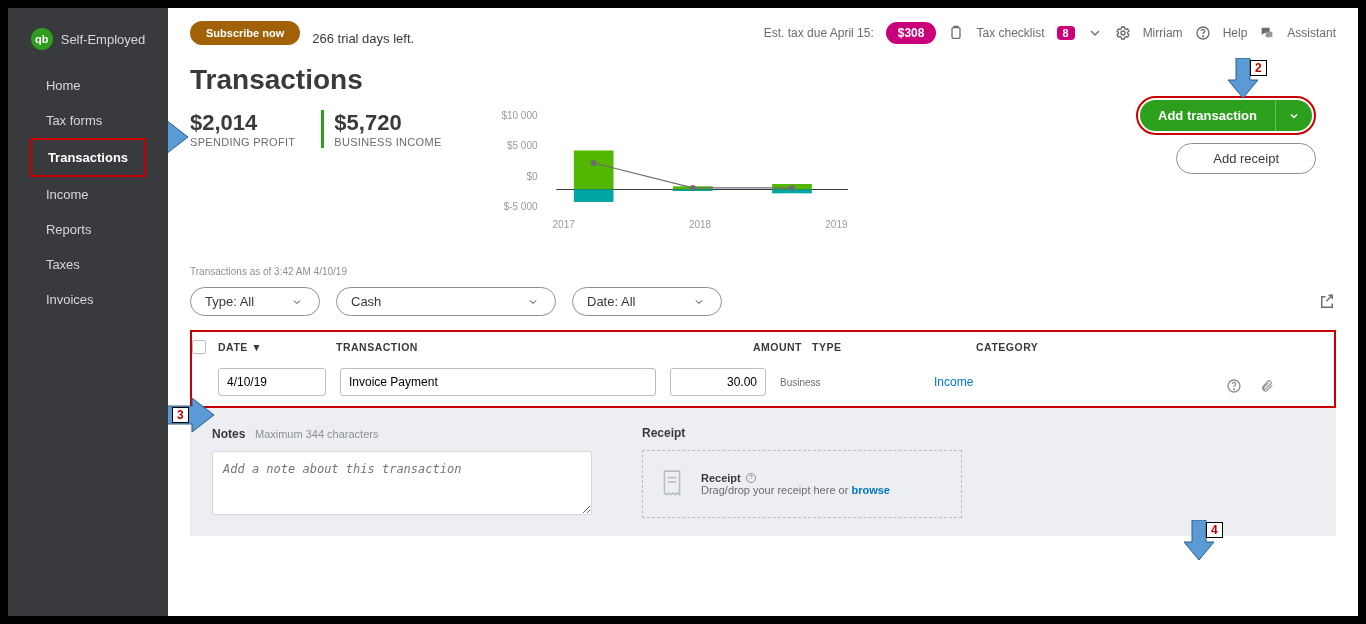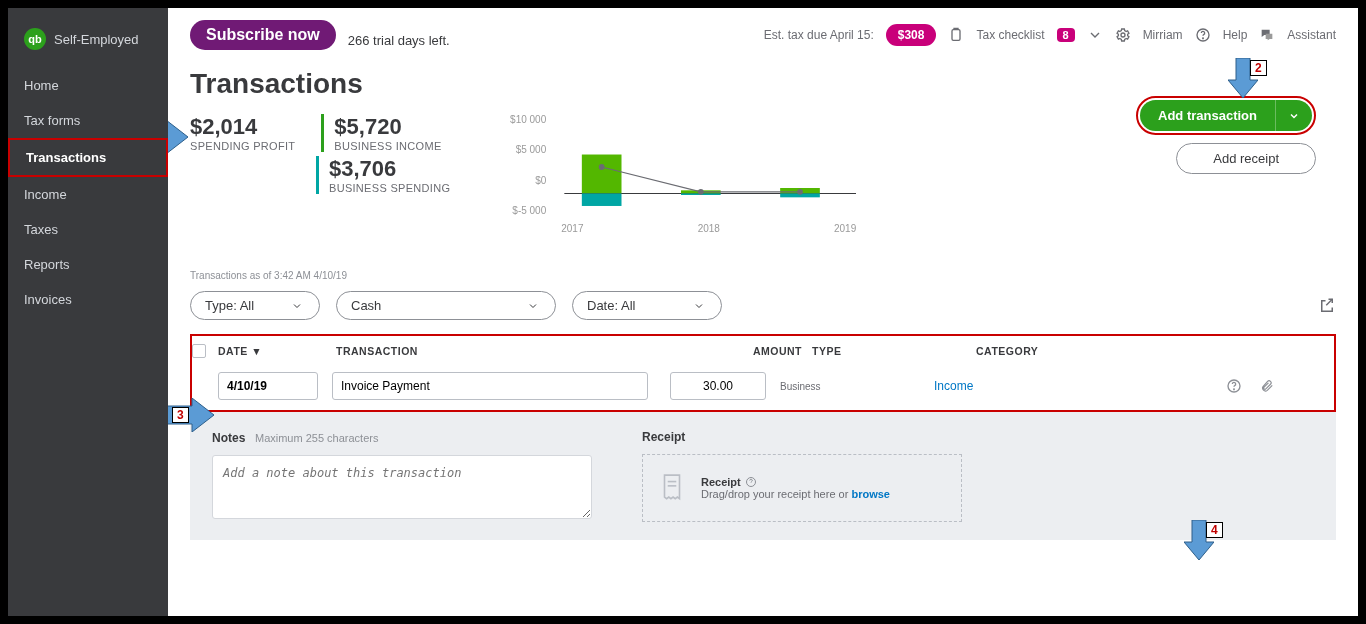--- a/index.html
+++ b/index.html
@@ -1,40 +1,40 @@
 <!DOCTYPE html>
 <html><head>
 <meta charset="utf-8">
 <style>
 * { box-sizing: border-box; margin: 0; padding: 0; }
 body { font-family: -apple-system, BlinkMacSystemFont, "Segoe UI", Helvetica, Arial, sans-serif; font-size: 13px; color: #393a3d; background: #fff; }
 .outer-frame { border: 8px solid #000; width: 1366px; height: 624px; display: flex; position: relative; }
-.sidebar { width: 160px; background: #393a3d; color: #c1c1c1; display: flex; flex-direction: column; padding-top: 10px; }
+.sidebar { width: 160px; background: #393a3d; color: #c1c1c1; display: flex; flex-direction: column; padding-top: 10px; align-items: center; }
 .brand { display: flex; align-items: center; gap: 8px; padding: 10px 16px 18px; color: #d4d7dc; }
 .brand-logo { width: 22px; height: 22px; border-radius: 50%; background: #2ca01c; display: flex; align-items: center; justify-content: center; color: #fff; font-weight: 700; font-size: 11px; }
 .nav { display: flex; flex-direction: column; }
 .nav-item { padding: 10px 16px; color: #d4d7dc; font-size: 13px; cursor: pointer; position: relative; }
 .nav-item.active { color: #fff; font-weight: 600; }
 .nav-highlight { border: 2px solid #c90000; }
 .main { flex: 1; background: #fff; position: relative; overflow: hidden; }
 .topbar { display: flex; align-items: center; padding: 12px 22px; gap: 12px; }
-.subscribe-btn { background: #701a75; color: #fff; border-radius: 18px; padding: 6px 16px; font-weight: 600; font-size: 16px; border: none; text-align: center; }
+.subscribe-btn { background: #a16207; color: #fff; border-radius: 18px; padding: 6px 16px; font-weight: 600; font-size: 11px; border: none; text-align: center; }
 .trial-text { font-size: 13px; color: #393a3d; margin-top: 11px; }
 .topbar-spacer { flex: 1; }
 .topbar-right { display: flex; align-items: center; gap: 12px; font-size: 12px; color: #6b6c72; }
 .pill-magenta { background: #c9007a; color: #fff; border-radius: 14px; padding: 4px 12px; font-weight: 700; font-size: 12px; }
 .badge-magenta-sq { background: #c9007a; color: #fff; border-radius: 4px; padding: 1px 6px; font-weight: 700; font-size: 11px; }
 .icon-sm { width: 16px; height: 16px; display: inline-block; }
 h1.page-title { font-size: 28px; font-weight: 600; padding: 6px 22px 10px; }
 .summary-row { display: flex; padding: 4px 22px 10px; gap: 26px; }
 .stat-block { border-left: none; padding-left: 0; }
 .stat-block.bordered { border-left: 3px solid #2ca01c; padding-left: 10px; }
 .stat-value { font-size: 22px; font-weight: 700; color: #393a3d; }
 .stat-label { font-size: 11px; letter-spacing: .3px; color: #6b6c72; }
-.summary-left { display: flex; flex-direction: column; gap: 4px; }
+.summary-left { display: flex; flex-direction: column; gap: 20px; }
 .summary-left-top { display: flex; gap: 26px; }
 .chart-wrap { flex: 1; position: relative; height: 120px; margin-left: 30px; max-width: 350px; }
 .chart-svg { width: 100%; height: 100%; }
 .chart-ylabels { position: absolute; left: -4px; top: 0; bottom: 18px; display: flex; flex-direction: column; justify-content: space-between; font-size: 10px; color: #9a9a9a; text-align: right; width: 44px; }
 .chart-xlabels { position: absolute; bottom: 0; left: 55px; right: 0; display: flex; justify-content: space-between; font-size: 10px; color: #9a9a9a; }
 .asof { font-size: 10px; color: #8d9096; padding: 26px 22px 4px; }
 .filter-row { display: flex; gap: 16px; padding: 6px 22px; align-items: center; }
 .pill-select { border: 1px solid #8d9096; border-radius: 18px; padding: 6px 16px 6px 14px; font-size: 13px; background: #fff; display: flex; align-items: center; gap: 18px; min-width: 130px; justify-content: space-between; }
 .pill-select.wide { min-width: 220px; }
 .pill-select.med { min-width: 150px; }
@@ -46,23 +46,23 @@
 .th-row { display: flex; align-items: center; font-size: 10.5px; letter-spacing: .5px; font-weight: 700; color: #393a3d; padding: 8px 0; }
 .th-check { width: 26px; }
 .th-date { width: 118px; }
 .th-tx { width: 370px; }
 .th-amt { width: 106px; text-align: right; padding-right: 10px; }
 .th-type { width: 164px; }
 .th-cat { width: 150px; }
 .th-icons { margin-left: auto; display: flex; gap: 18px; color: #8d9096; padding-right: 30px; }
 .data-row { display: flex; align-items: center; padding: 6px 0; }
 .inp { border: 1px solid #babec5; border-radius: 3px; padding: 6px 8px; font-size: 12px; background: #fff; }
-.inp.date { width: 100px; font-weight: bold; }
+.inp.date { width: 108px; }
 .inp.tx { width: 316px; margin-left: 14px; }
-.inp.amt { width: 96px; text-align: center; margin-left: 22px; }
+.inp.amt { width: 96px; text-align: right; margin-left: 14px; }
 .type-txt { margin-left: 14px; font-size: 10px; color: #6b6c72; width: 154px; }
 .cat-link { color: #0077c5; font-size: 12px; }
 .highlight-red { border: 2px solid #c90000; padding: 2px; }
 .form-detail { background: #eceef1; padding: 18px 22px; margin: 0 22px; display: flex; gap: 50px; }
 .notes-col { flex: 0 0 380px; }
 .notes-label { font-size: 12px; color: #393a3d; font-weight: 600; }
 .notes-sub { font-size: 11px; color: #8d9096; margin-left: 6px; }
 .notes-area { margin-top: 10px; border: 1px solid #d4d7dc; background: #fff; border-radius: 3px; padding: 10px; height: 64px; font-size: 12px; color: #8d9096; font-style: italic; width: 100%; }
 .receipt-col { flex: 0 0 320px; }
 .receipt-label { font-size: 12px; font-weight: 600; color: #393a3d; margin-bottom: 10px; }
@@ -90,22 +90,22 @@
   <aside class="sidebar">
     <div class="brand">
       <div class="brand-logo">qb</div>
       <span>Self-Employed</span>
     </div>
     <nav class="nav">
       <div class="nav-item">Home</div>
       <div class="nav-item">Tax forms</div>
       <div class="nav-item active nav-highlight">Transactions</div>
       <div class="nav-item">Income</div>
+      <div class="nav-item">Reports</div>
       <div class="nav-item">Taxes</div>
-      <div class="nav-item">Reports</div>
       <div class="nav-item">Invoices</div>
     </nav>
   </aside>
 
   <main class="main">
 
     <div class="topbar">
       <button class="subscribe-btn">Subscribe now</button>
       <span class="trial-text">266 trial days left.</span>
       <div class="topbar-spacer"></div>
@@ -161,24 +161,20 @@
         <div class="summary-left-top">
           <div class="stat-block">
             <div class="stat-value">$2,014</div>
             <div class="stat-label">SPENDING PROFIT</div>
           </div>
           <div class="stat-block bordered">
             <div class="stat-value">$5,720</div>
             <div class="stat-label">BUSINESS INCOME</div>
           </div>
         </div>
-        <div class="stat-block bordered" style="border-left-color:#00a6a4;margin-left:126px">
-          <div class="stat-value">$3,706</div>
-          <div class="stat-label">BUSINESS SPENDING</div>
-        </div>
       </div>
 
       <div class="chart-wrap">
         <div class="chart-ylabels">
           <span>$10 000</span>
           <span>$5 000</span>
           <span>$0</span>
           <span>$-5 000</span>
         </div>
         <svg class="chart-svg" viewBox="0 0 300 100">
@@ -266,21 +262,21 @@
           </svg>
         <svg width="14" height="16" viewBox="0 0 24 24" fill="none" stroke="#8d9096" stroke-width="2">
             <path d="M21 11l-8.5 8.5a5 5 0 0 1-7-7L13 4a3.5 3.5 0 0 1 5 5l-8 8a2 2 0 0 1-3-3l7.5-7.5"></path>
           </svg>
       </div>
     </div>
 
     <div class="form-detail">
       <div class="notes-col">
         <span class="notes-label">Notes</span>
-        <span class="notes-sub">Maximum 255 characters</span>
+        <span class="notes-sub">Maximum 344 characters</span>
         <textarea class="notes-area" placeholder="Add a note about this transaction" style=""></textarea>
       </div>
       <div class="receipt-col">
         <div class="receipt-label">Receipt</div>
         <div class="receipt-drop">
           <span class="ricon">
             <svg width="26" height="30" viewBox="0 0 24 28" fill="none" stroke="#babec5" stroke-width="1.5">
                 <path d="M5 2h14v22l-2-1.5-2 1.5-2-1.5-2 1.5-2-1.5-2 1.5-2-1.5z"></path>
                 <line x1="8" y1="8" x2="16" y2="8"></line>
                 <line x1="8" y1="12" x2="16" y2="12"></line>

